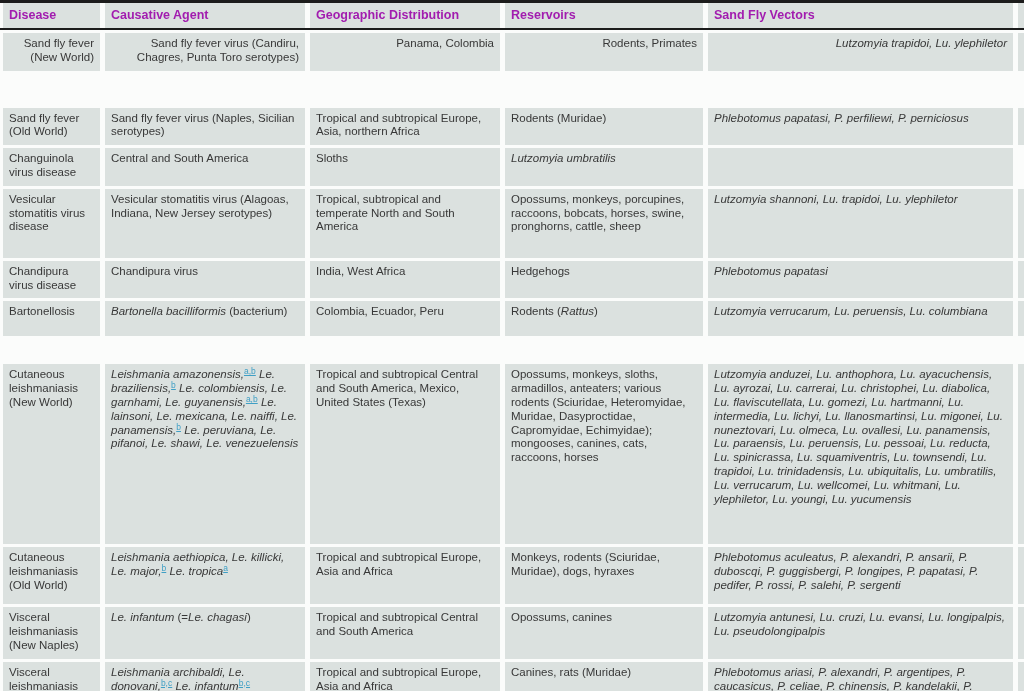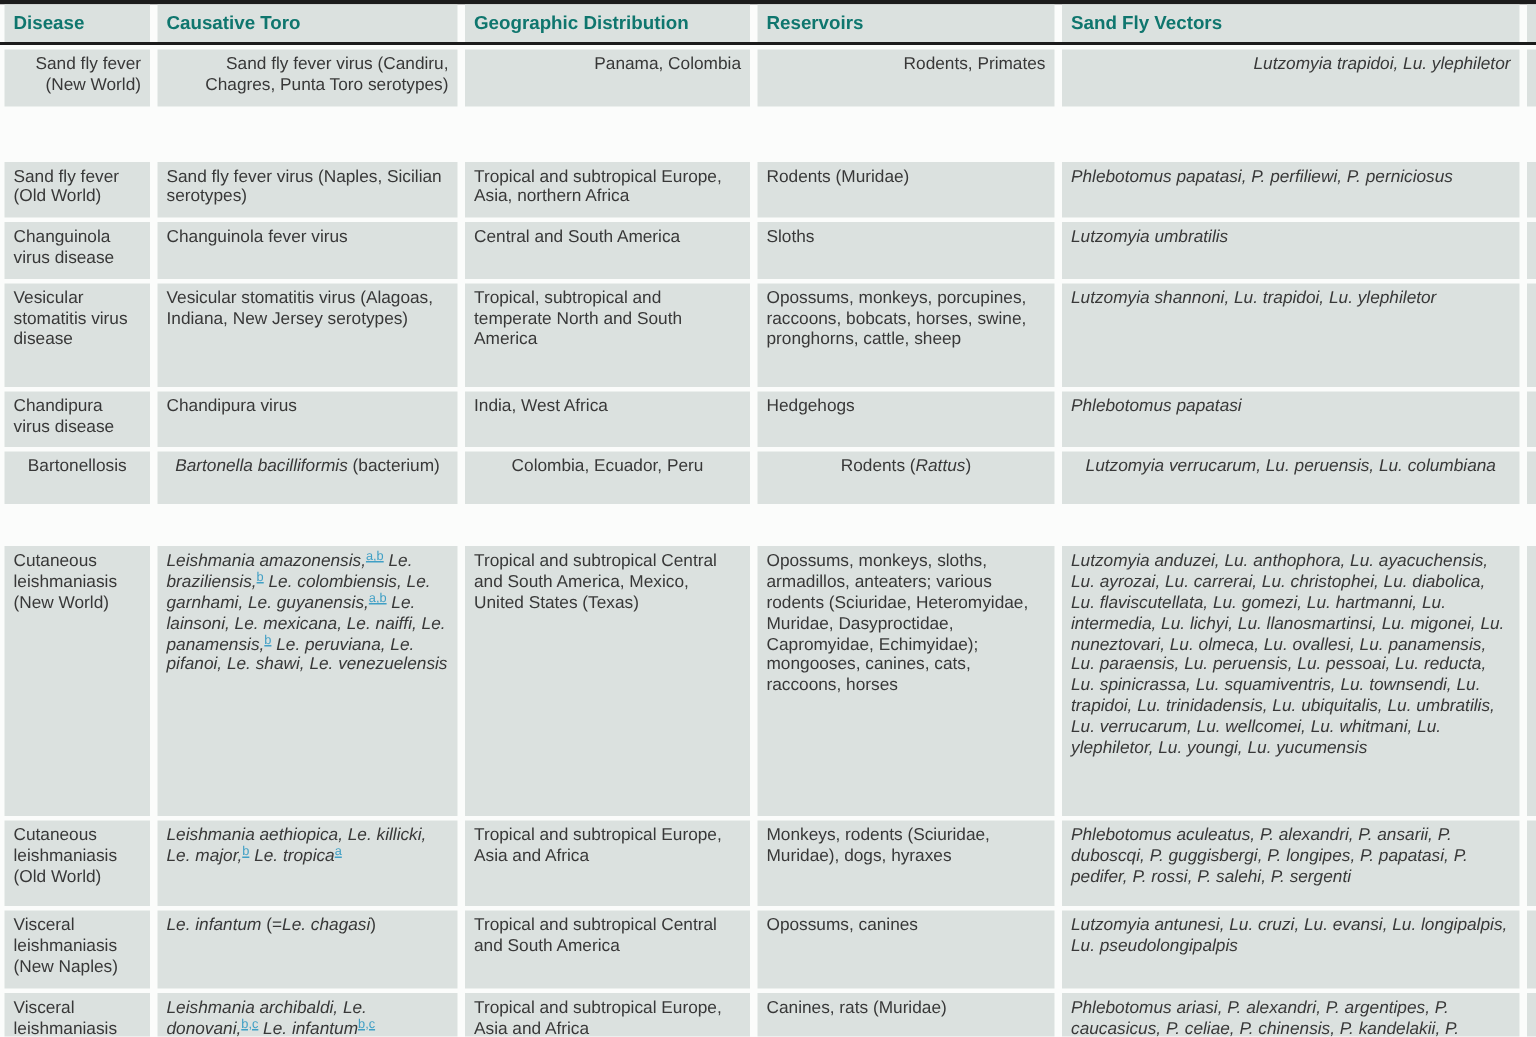--- a/index.html
+++ b/index.html
@@ -29,21 +29,21 @@
     line-height:1.2;
     color:#383838;
     overflow:hidden;
   }
   .row.header{
     border-bottom:2px solid #1c1c1c;
   }
   .row.header .cell{
     font-weight:bold;
     font-size:12.5px;
-    color:#0f766e;
+    color:#a21caf;
     padding-top:5px;
     padding-bottom:5px;
   }
   .body .row{margin-top:3px;}
   .cell.sliver{padding:0;}
   .ital{font-style:italic;}
   sup.fn{
     font-size:8.5px;
     font-style:normal;
     line-height:0;
@@ -51,33 +51,33 @@
     color:#3f9fc5;
     letter-spacing:0;
     text-decoration:underline;
   }
   
   .body .row:nth-child(1){min-height:35px;text-align:right;}
   .body .row:nth-child(2){min-height:36px;margin-top:37px;}
   .body .row:nth-child(3){min-height:35px;}
   .body .row:nth-child(4){min-height:69px;}
   .body .row:nth-child(5){min-height:35px;border-radius:11px;}
-  .body .row:nth-child(6){min-height:35px;text-align:center;}
+  .body .row:nth-child(6){min-height:35px;}
   .body .row:nth-child(7){min-height:180px;margin-top:28px;}
   .body .row:nth-child(8){min-height:57px;}
   .body .row:nth-child(9){min-height:50px;}
   .body .row:nth-child(10){min-height:101px;}
 </style>
 </head>
 <body>
 
 <div class="table">
   <div class="row header">
     <div class="cell">Disease</div>
-    <div class="cell">Causative Toro</div>
+    <div class="cell">Causative Agent</div>
     <div class="cell">Geographic Distribution</div>
     <div class="cell">Reservoirs</div>
     <div class="cell">Sand Fly Vectors</div>
     <div class="cell sliver"></div>
   </div>
   <div class="body" id="tbody">
       <div class="row">
         <div class="cell">Sand fly fever (New World)</div>
         <div class="cell"><span>Sand fly fever virus (Candiru, Chagres, Punta Toro serotypes)</span></div>
         <div class="cell">Panama, Colombia</div>
@@ -88,21 +88,20 @@
       <div class="row">
         <div class="cell">Sand fly fever (Old World)</div>
         <div class="cell"><span>Sand fly fever virus (Naples, Sicilian serotypes)</span></div>
         <div class="cell">Tropical and subtropical Europe, Asia, northern Africa</div>
         <div class="cell"><span>Rodents (Muridae)</span></div>
         <div class="cell"><span class="ital">Phlebotomus papatasi, P. perfiliewi, P. perniciosus</span></div>
         <div class="cell sliver"></div>
       </div>
       <div class="row">
         <div class="cell">Changuinola virus disease</div>
-        <div class="cell"><span>Changuinola fever virus</span></div>
         <div class="cell">Central and South America</div>
         <div class="cell"><span>Sloths</span></div>
         <div class="cell"><span class="ital">Lutzomyia umbratilis</span></div>
         <div class="cell sliver"></div>
       </div>
       <div class="row">
         <div class="cell">Vesicular stomatitis virus disease</div>
         <div class="cell"><span>Vesicular stomatitis virus (Alagoas, Indiana, New Jersey serotypes)</span></div>
         <div class="cell">Tropical, subtropical and temperate North and South America</div>
         <div class="cell"><span>Opossums, monkeys, porcupines, raccoons, bobcats, horses, swine, pronghorns, cattle, sheep</span></div>

